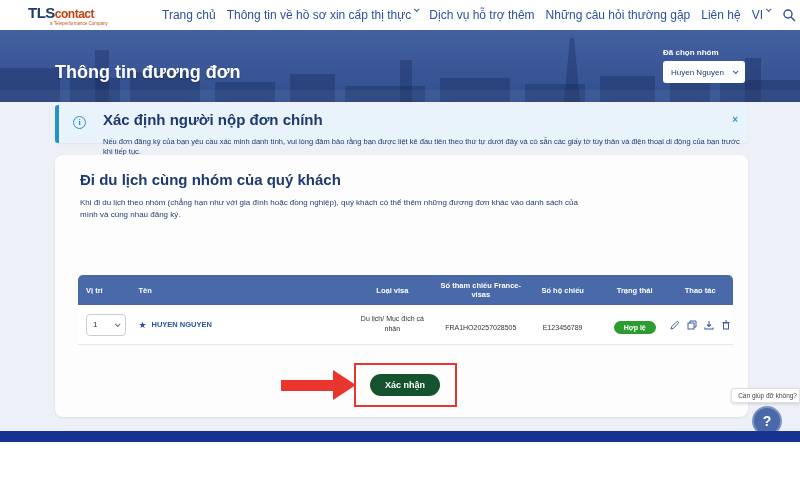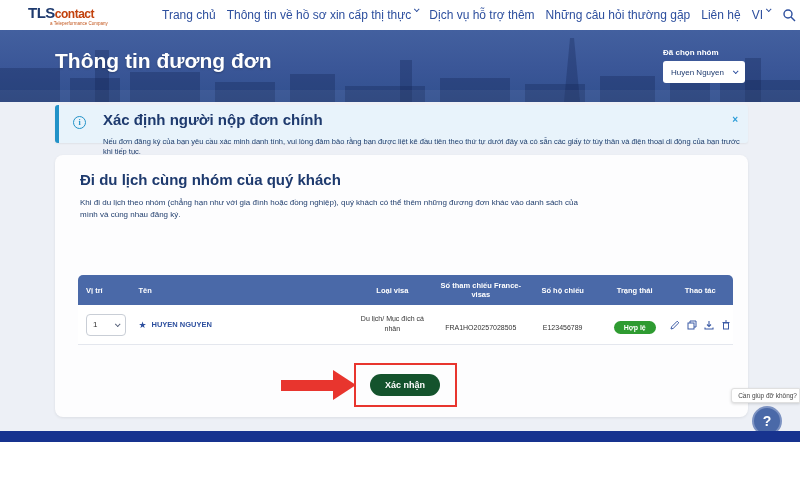--- a/index.html
+++ b/index.html
@@ -14,21 +14,21 @@
   .logo .contact { font-size:12px; color:#c2410c; letter-spacing:-0.5px;font-weight:bold; }
   .logo .tagline { display:block; font-size:4.5px; color:#c2551b; margin-top:1px; margin-left:22px; }
   .navlinks { position:absolute; right:30px; top:0; height:30px; display:flex; align-items:center; gap:11px; }
   .navlink { font-size:12px; color:#2d4f9e; white-space:nowrap; display:flex; align-items:flex-start; gap:3px; cursor:pointer; }
   .chev { width:4px; height:4px; border-right:1px solid currentColor; border-bottom:1px solid currentColor; transform:rotate(45deg) translateY(-1px); display:inline-block; }
   .nav-search { position:absolute; right:4px; top:8px; width:14px; height:14px; }
 
   
   .hero { position:absolute; left:0; top:30px; width:800px; height:72px; background:linear-gradient(180deg,#43609f 0%,#3a5697 55%,#31508f 100%); overflow:hidden; }
   .hero svg.skyline { position:absolute; left:0; bottom:0; width:800px; height:72px; }
-  .hero-title { position:absolute; left:55px; top:19px; color:#fff; font-size:21px; font-weight:bold; text-shadow:0 1px 2px rgba(0,0,0,.25); }
+  .hero-title { position:absolute; left:55px; top:32px; color:#fff; font-size:18px; font-weight:bold; text-shadow:0 1px 2px rgba(0,0,0,.25); }
   .group-select { position:absolute; right:55px; top:18px; width:82px; }
   .group-label { color:#fff; font-size:8px; font-weight:bold; margin-bottom:4px; display:block; }
   .group-box { background:#fff; border-radius:3px; height:22px; display:flex; align-items:center; justify-content:space-between; padding:0 8px; cursor:pointer; }
   .group-box span.val { font-size:8px; color:#1e3a6e; }
   .group-box .chev { color:#2d4f9e; }
 
   
   .main-bg { position:absolute; left:0; top:102px; width:800px; height:329px; background:#edf0f6; }
 
   

